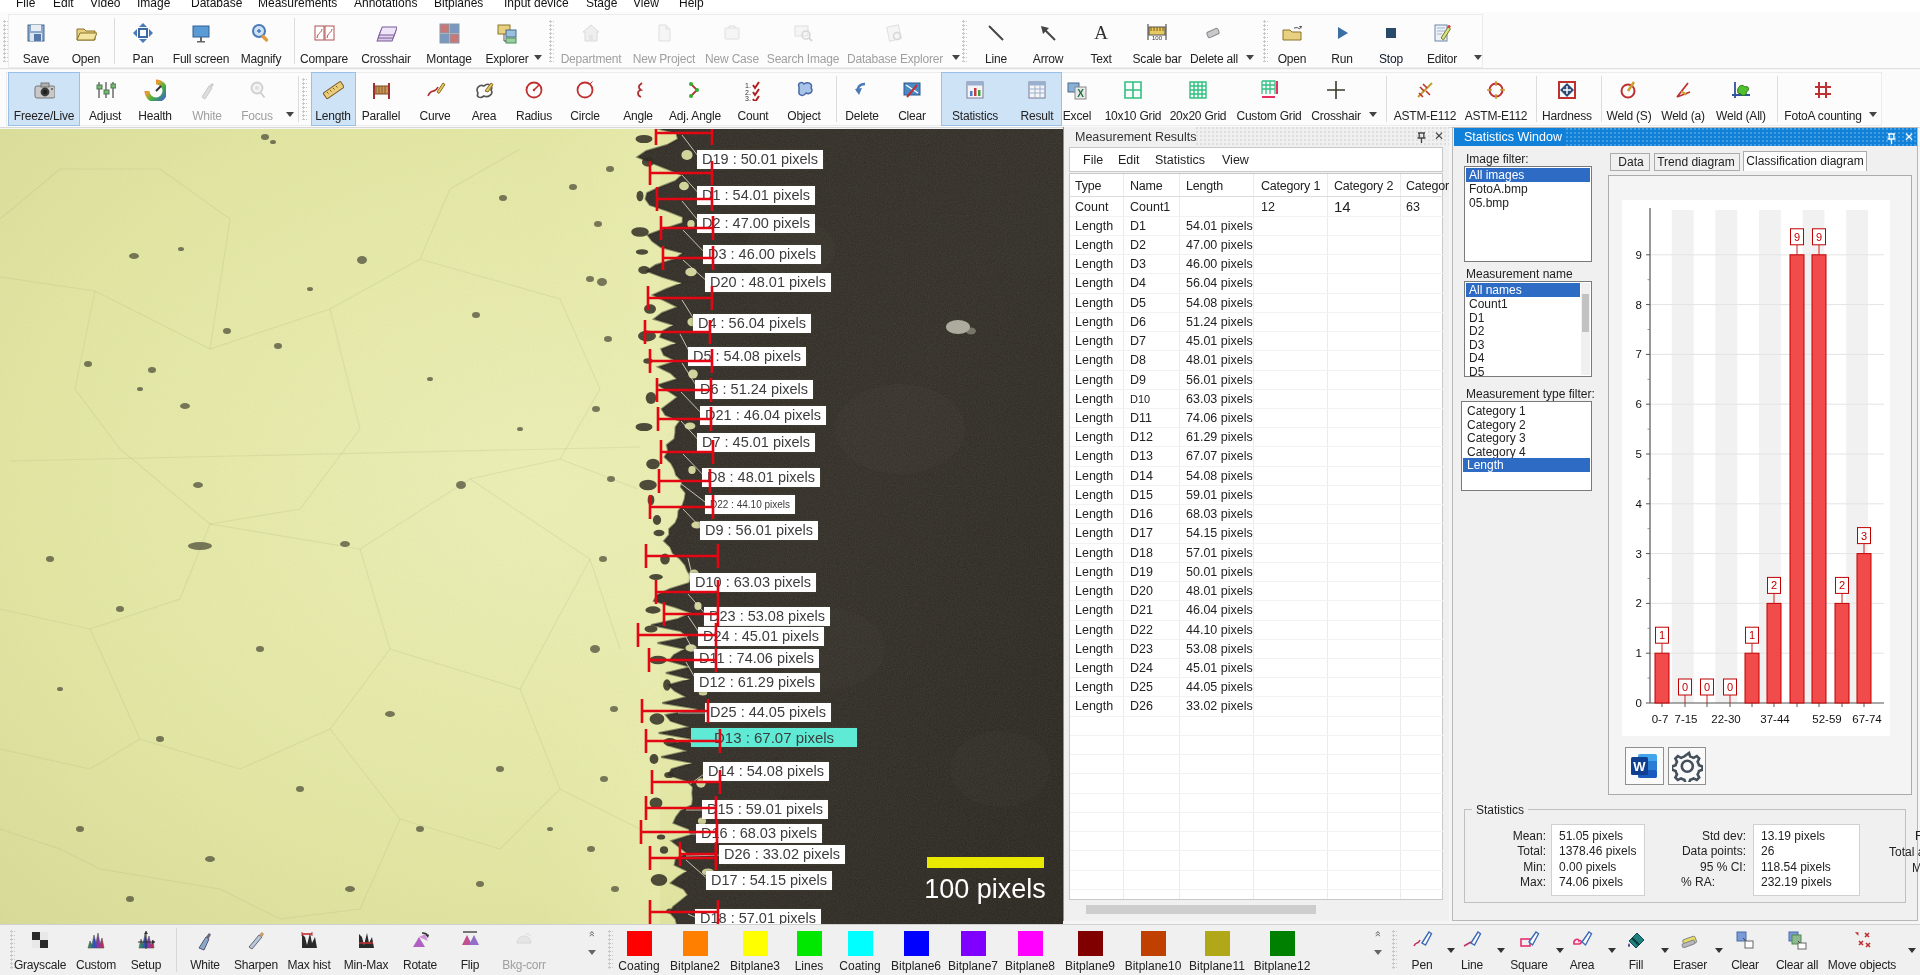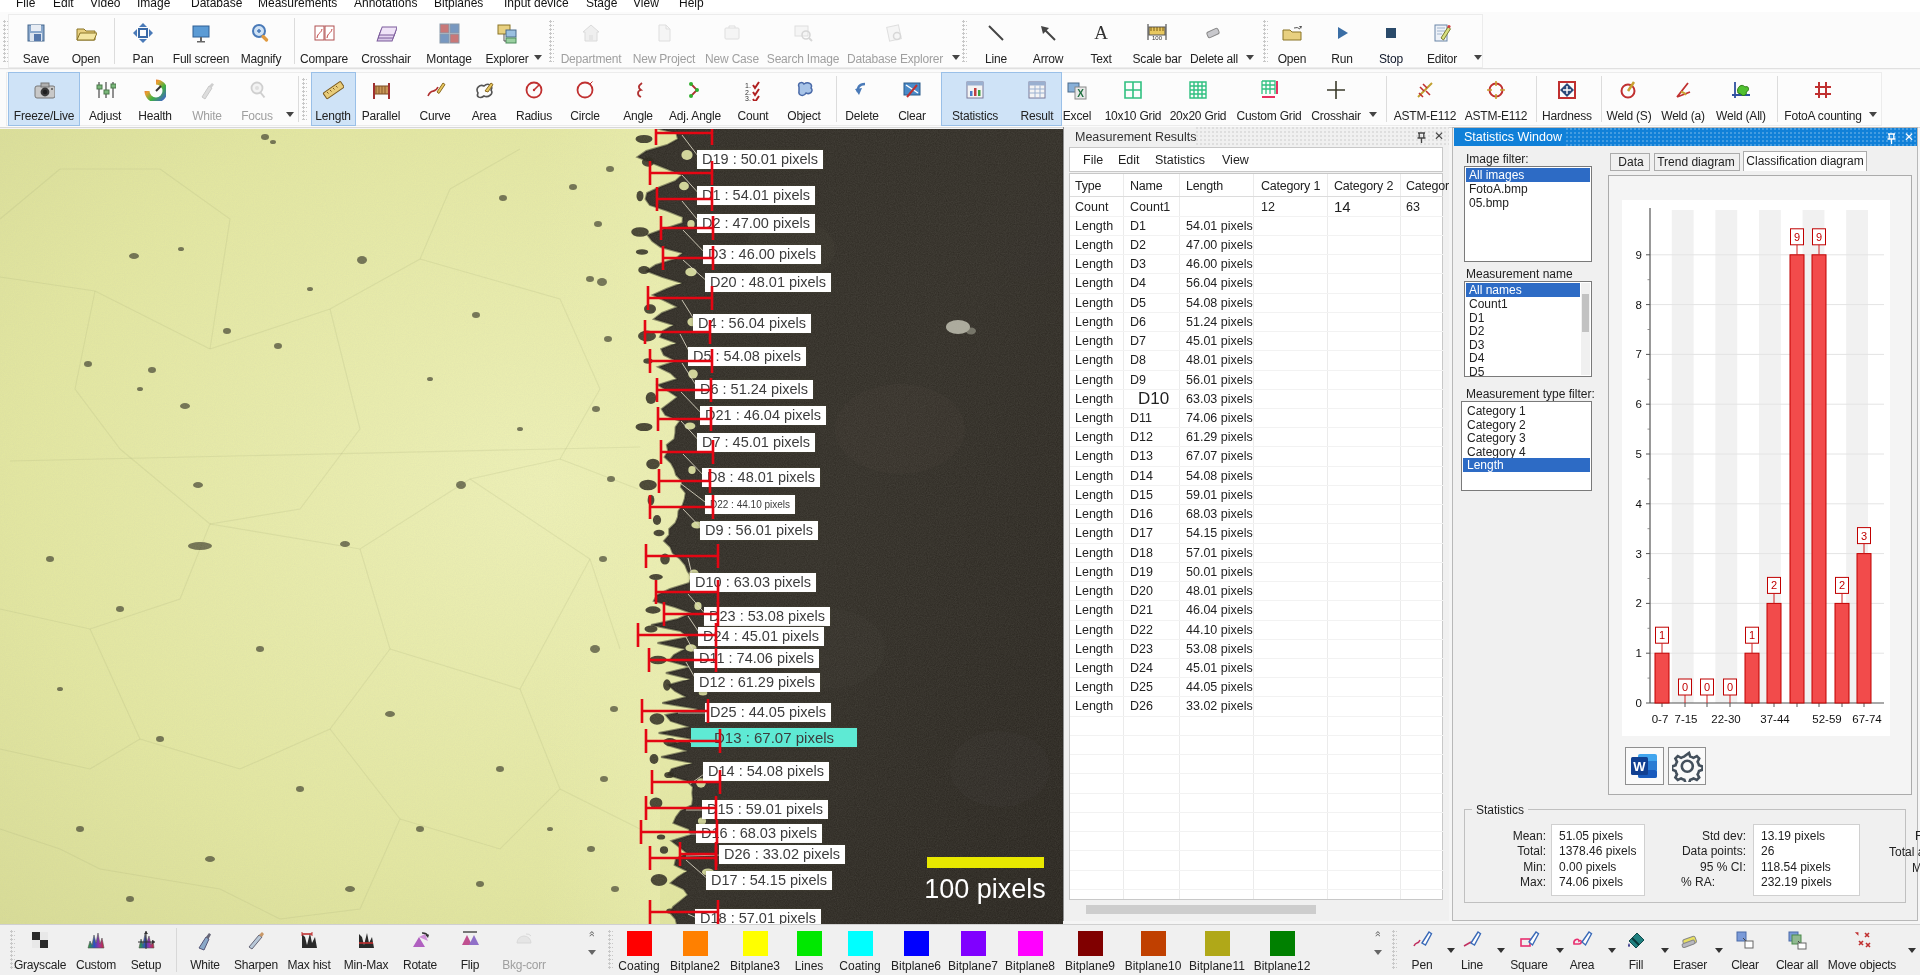--- a/index.html
+++ b/index.html
@@ -1388,21 +1388,21 @@
 <div style="position:absolute;left:1075px;top:333px;height:16px;line-height:16px;font-size:12.5px;color:#222;text-align:left;white-space:nowrap;">Length</div>
 <div style="position:absolute;left:1130px;top:333px;height:16px;line-height:16px;font-size:12.5px;color:#222;text-align:left;white-space:nowrap;">D7</div>
 <div style="position:absolute;left:1186px;top:333px;height:16px;line-height:16px;font-size:12.5px;color:#222;text-align:left;white-space:nowrap;">45.01 pixels</div>
 <div style="position:absolute;left:1075px;top:352px;height:16px;line-height:16px;font-size:12.5px;color:#222;text-align:left;white-space:nowrap;">Length</div>
 <div style="position:absolute;left:1130px;top:352px;height:16px;line-height:16px;font-size:12.5px;color:#222;text-align:left;white-space:nowrap;">D8</div>
 <div style="position:absolute;left:1186px;top:352px;height:16px;line-height:16px;font-size:12.5px;color:#222;text-align:left;white-space:nowrap;">48.01 pixels</div>
 <div style="position:absolute;left:1075px;top:372px;height:16px;line-height:16px;font-size:12.5px;color:#222;text-align:left;white-space:nowrap;">Length</div>
 <div style="position:absolute;left:1130px;top:372px;height:16px;line-height:16px;font-size:12.5px;color:#222;text-align:left;white-space:nowrap;">D9</div>
 <div style="position:absolute;left:1186px;top:372px;height:16px;line-height:16px;font-size:12.5px;color:#222;text-align:left;white-space:nowrap;">56.01 pixels</div>
 <div style="position:absolute;left:1075px;top:391px;height:16px;line-height:16px;font-size:12.5px;color:#222;text-align:left;white-space:nowrap;">Length</div>
-<div style="position:absolute;left:1130px;top:391px;height:16px;line-height:16px;font-size:17px;color:#222;text-align:center;white-space:nowrap;margin-left:8px;">D10</div>
+<div style="position:absolute;left:1130px;top:391px;height:16px;line-height:16px;font-size:11px;color:#222;text-align:center;white-space:nowrap;">D10</div>
 <div style="position:absolute;left:1186px;top:391px;height:16px;line-height:16px;font-size:12.5px;color:#222;text-align:left;white-space:nowrap;">63.03 pixels</div>
 <div style="position:absolute;left:1075px;top:410px;height:16px;line-height:16px;font-size:12.5px;color:#222;text-align:left;white-space:nowrap;">Length</div>
 <div style="position:absolute;left:1130px;top:410px;height:16px;line-height:16px;font-size:12.5px;color:#222;text-align:left;white-space:nowrap;">D11</div>
 <div style="position:absolute;left:1186px;top:410px;height:16px;line-height:16px;font-size:12.5px;color:#222;text-align:left;white-space:nowrap;">74.06 pixels</div>
 <div style="position:absolute;left:1075px;top:429px;height:16px;line-height:16px;font-size:12.5px;color:#222;text-align:left;white-space:nowrap;">Length</div>
 <div style="position:absolute;left:1130px;top:429px;height:16px;line-height:16px;font-size:12.5px;color:#222;text-align:left;white-space:nowrap;">D12</div>
 <div style="position:absolute;left:1186px;top:429px;height:16px;line-height:16px;font-size:12.5px;color:#222;text-align:left;white-space:nowrap;">61.29 pixels</div>
 <div style="position:absolute;left:1075px;top:448px;height:16px;line-height:16px;font-size:12.5px;color:#222;text-align:left;white-space:nowrap;">Length</div>
 <div style="position:absolute;left:1130px;top:448px;height:16px;line-height:16px;font-size:12.5px;color:#222;text-align:left;white-space:nowrap;">D13</div>
 <div style="position:absolute;left:1186px;top:448px;height:16px;line-height:16px;font-size:12.5px;color:#222;text-align:left;white-space:nowrap;">67.07 pixels</div>

